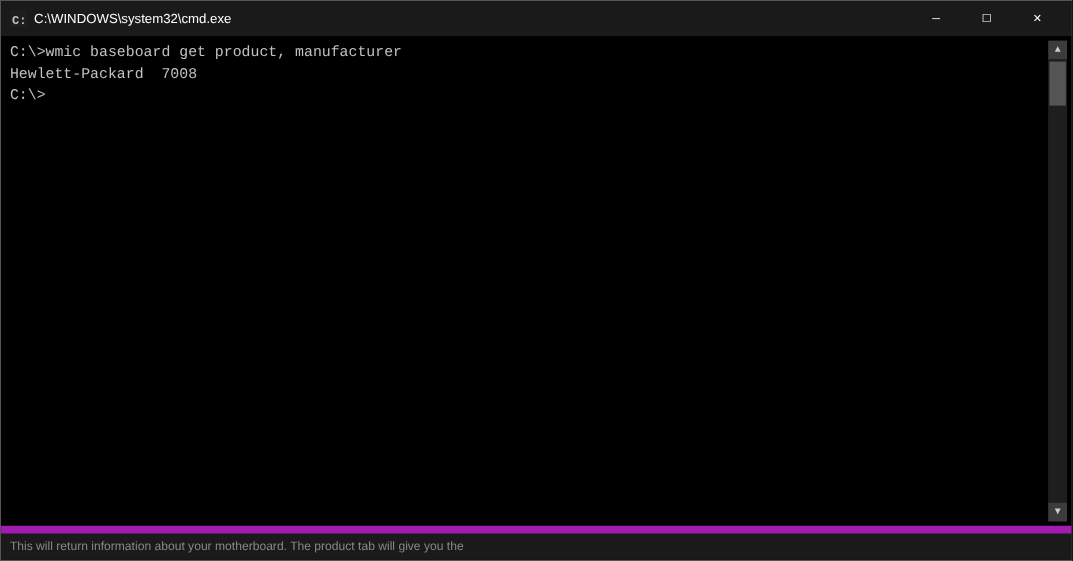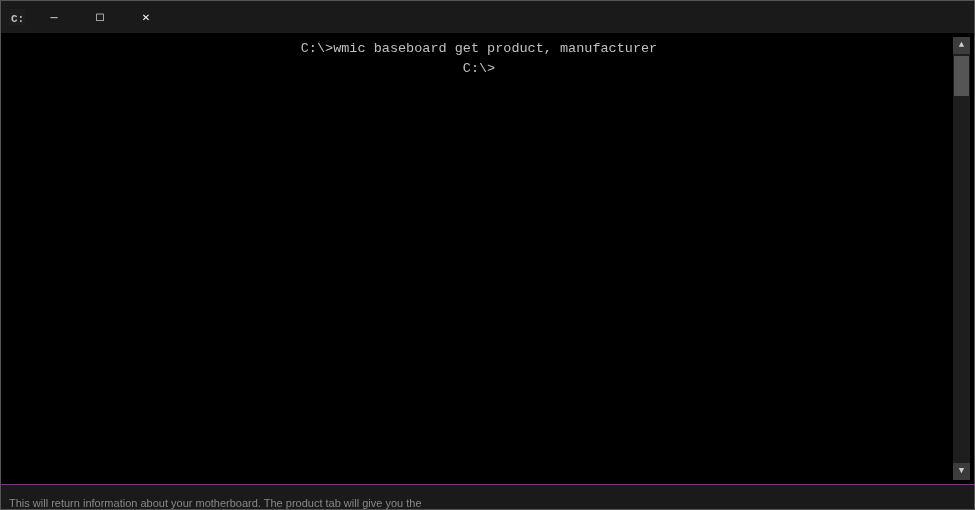--- a/index.html
+++ b/index.html
@@ -84,21 +84,20 @@
       font-size: 13.5px;
       line-height: 1.45;
       overflow: hidden;
       display: flex;
       flex-direction: row;
     }
 
     .terminal-content {
       flex: 1;
       padding: 2px 4px;
-      text-align: center;
     }
 
     .terminal-line {
       white-space: pre;
       color: #c0c0c0;
     }
 
     .scrollbar {
       width: 17px;
       background: #1e1e1e;
@@ -132,24 +131,24 @@
       background: #555;
       margin: 0 auto;
       margin-top: 2px;
       cursor: pointer;
     }
 
     .status-bar {
       height: 22px;
       background: #1a1a1a;
       display: flex;
-      align-items: flex-start;
+      align-items: center;
       padding: 12px 8px;
       flex-shrink: 0;
-      border-top: 1px solid #a21caf;
+      border-top: 7px solid #a21caf;
     }
 
     .status-text {
       color: #888;
       font-size: 11px;
       font-family: 'Segoe UI', sans-serif;
       white-space: nowrap;
       overflow: hidden;
       text-overflow: ellipsis;
     }
@@ -159,31 +158,33 @@
 
 <div class="window">
 
   <div class="titlebar">
     <div class="titlebar-icon">
       <svg viewBox="0 0 16 16" fill="none" xmlns="http://www.w3.org/2000/svg">
         <rect width="16" height="16" fill="#1e1e1e"></rect>
         <text x="2" y="13" font-size="11" font-family="Courier New" fill="#c0c0c0" font-weight="bold">C:</text>
       </svg>
     </div>
+    <span class="titlebar-title">C:\WINDOWS\system32\cmd.exe</span>
     <div class="titlebar-controls">
       <button class="titlebar-btn">─</button>
       <button class="titlebar-btn">☐</button>
       <button class="titlebar-btn close">✕</button>
     </div>
   </div>
 
   <div class="terminal-body">
     <div class="terminal-content">
 
     <div class="terminal-line">C:\&gt;wmic baseboard get product, manufacturer</div>
+        <div class="terminal-line">Hewlett-Packard  7008</div>
         <div class="terminal-line"></div>
         <div class="terminal-line">C:\&gt;</div>
       </div>
     <div class="scrollbar">
       <div class="scrollbar-arrow">▲</div>
       <div class="scrollbar-track">
         <div class="scrollbar-thumb"></div>
       </div>
       <div class="scrollbar-arrow">▼</div>
     </div>

